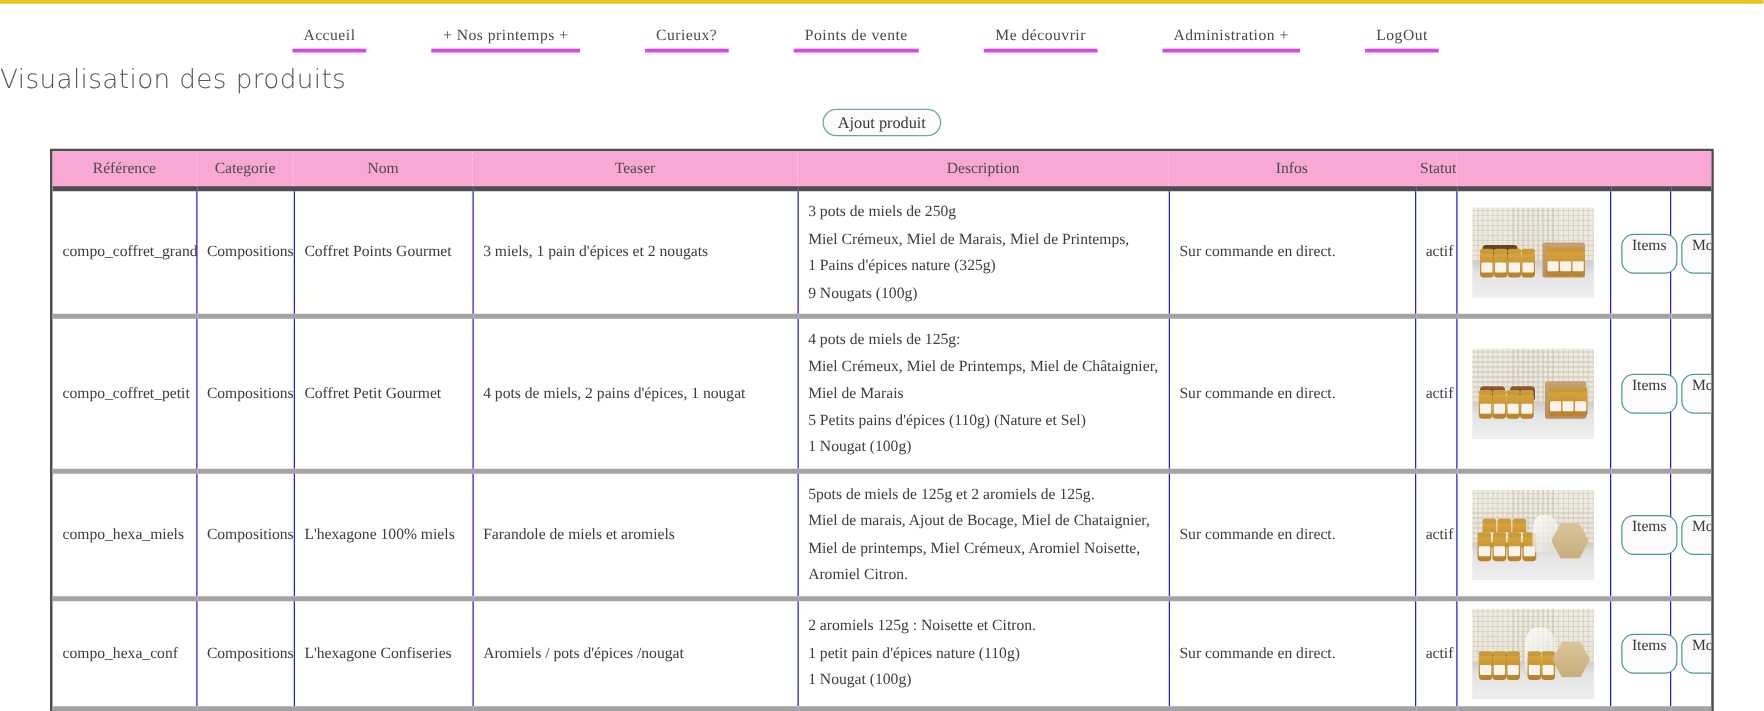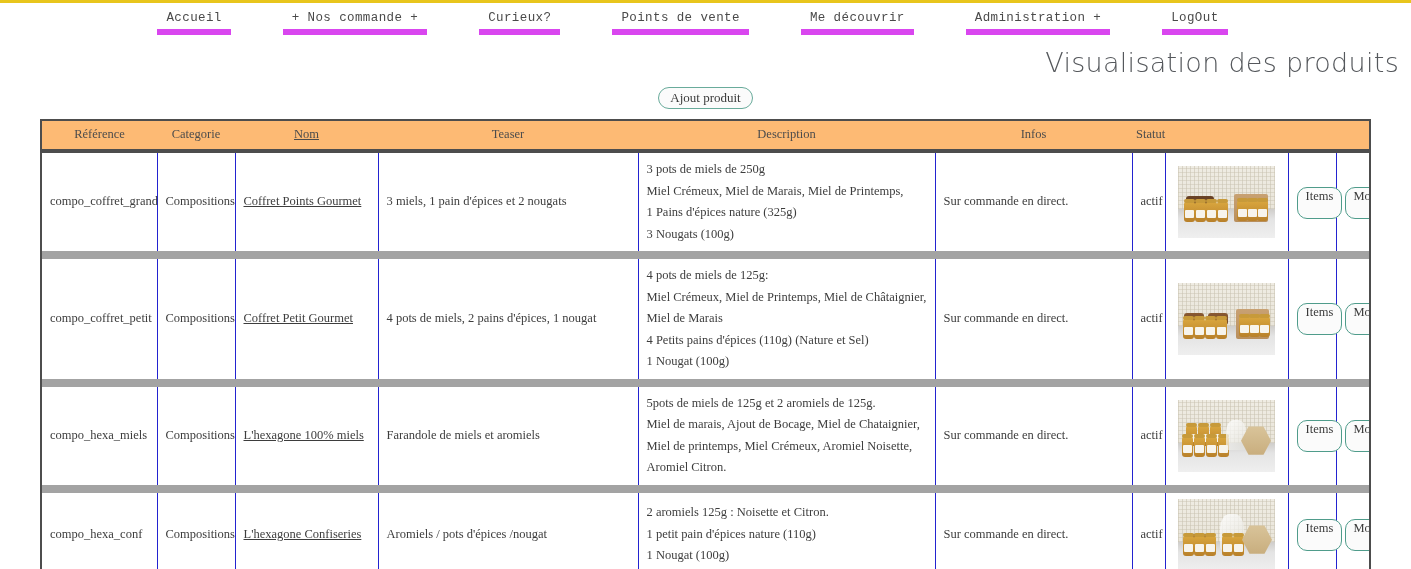--- a/index.html
+++ b/index.html
@@ -25,42 +25,42 @@
   
   .nav {
     display: flex;
     justify-content: center;
     align-items: flex-start;
     gap: 0px;
     padding-top: 4px;
     height: 26px;
   }
   .nav-item {
-    font-family: Liberation Mono, monospace;
+    font-family: Liberation Serif, serif;
     font-size: 12.5px;
     color: #4a4a4a;
     letter-spacing: 0.4px;
     padding: 0 9px 4px 9px;
-    margin: 4px 26px;
-    border-bottom: 6px solid #d946ef;
+    margin: 14px 26px;
+    border-bottom: 3px solid #d946ef;
     white-space: nowrap;
     cursor: pointer;
     line-height: 14px;
   }
   .nav-item:first-child { margin-left: 0; }
 
   
   .page-title {
-    text-align: right;
+    text-align: left;
     font-family: "DejaVu Sans", "Liberation Sans", sans-serif;
     font-weight: 300;
-    font-size: 27px;
+    font-size: 21px;
     color: #55585c;
     letter-spacing: 0.3px;
-    margin: 18px 12px 0 0;
+    margin: 18px 0 0 0;
     line-height: 32px;
   }
 
   
   .addwrap { text-align: center; margin-top: 8px; }
   .pill {
     display: inline-block;
     font-family: "Liberation Serif", "DejaVu Serif", serif;
     font-size: 13px;
     color: #3b3b3b;
@@ -87,42 +87,42 @@
     table-layout: fixed;
     font-size: 12.5px;
   }
   table.grid thead th {
     font-weight: normal;
     font-size: 12.5px;
     color: #4c4c4c;
     text-align: center;
     padding: 6px 4px 7px 4px;
     border-bottom: 4px solid #4d4d4d;
-    background: #fdba74;
+    background: #f9a8d4;
     vertical-align: middle;
   }
   th.th-left { text-align: left; padding-left: 8px; }
   th.th-blank { border-bottom: 4px solid #4d4d4d; }
 
   table.grid tbody td {
     border-left: 1.5px solid #2323d0;
     border-right: 1.5px solid #2323d0;
-    border-bottom: 8px solid #a3a3a3;
+    border-bottom: 4px solid #a3a3a3;
     padding: 6px 8px;
     vertical-align: middle;
     color: #3d3d3d;
     font-size: 12.5px;
     line-height: 21.5px;
   }
   tbody tr td:first-child { border-left: none; }
   tbody tr td:last-child  { border-right: none; }
 
   .c-ref   { width: 115px; }
   .c-cat   { width: 78px; }
-  .c-nom   { width: 143px; text-decoration: underline; }
+  .c-nom   { width: 143px; }
   .c-teas  { width: 260px; }
   .c-desc  { width: 297px; }
   .c-info  { width: 197px; }
   .c-stat  { width: 33px;  text-align: left; }
   .c-img   { width: 123px; text-align: center; padding: 6px 2px; }
   .c-btn1  { width: 48px;  text-align: center; padding: 6px 2px; }
   .c-btn2  { width: 62px;  text-align: center; padding: 6px 2px; }
 
   .desc-line { display: block; }
 
@@ -198,21 +198,21 @@
     border-radius: 40% 40% 12% 12%;
   }
 </style>
 </head>
 <body>
 
 <div class="topbar"></div>
 
 <nav class="nav">
   <a class="nav-item">Accueil</a>
-  <a class="nav-item">+ Nos commande +</a>
+  <a class="nav-item">+ Nos printemps +</a>
   <a class="nav-item">Curieux?</a>
   <a class="nav-item">Points de vente</a>
   <a class="nav-item">Me découvrir</a>
   <a class="nav-item">Administration +</a>
   <a class="nav-item">LogOut</a>
 </nav>
 
 <h1 class="page-title">Visualisation des produits</h1>
 
 <div class="addwrap">
@@ -238,38 +238,38 @@
     <tbody id="tbody">
         <tr>
           <td class="c-ref">compo_coffret_grand</td>
           <td class="c-cat">Compositions</td>
           <td class="c-nom">Coffret Points Gourmet</td>
           <td class="c-teas">3 miels, 1 pain d'épices et 2 nougats</td>
           <td class="c-desc">
             <span class="desc-line">3 pots de miels de 250g</span>
             <span class="desc-line">Miel Crémeux, Miel de Marais, Miel de Printemps,</span>
             <span class="desc-line">1 Pains d'épices nature (325g)</span>
-            <span class="desc-line">3 Nougats (100g)</span>
+            <span class="desc-line">9 Nougats (100g)</span>
           </td>
           <td class="c-info">Sur commande en direct.</td>
           <td class="c-stat">actif</td>
           <td class="c-img"><span class="thumb"><span class="wall"></span><span class="floor"></span><span class="box-wood" style="left:8px;width:28px;height:13px;bottom:40%"></span><span class="jar " style="left:6px;bottom:22%"></span><span class="jar " style="left:17px;bottom:22%"></span><span class="jar " style="left:28px;bottom:22%"></span><span class="jar " style="left:39px;bottom:22%"></span><span class="bag2" style="left:56px;width:34px;height:28px;bottom:22%"></span><span class="jar light" style="left:59px;bottom:24%"></span><span class="jar light" style="left:69px;bottom:24%"></span><span class="jar light" style="left:79px;bottom:24%"></span></span></td>
           <td class="c-btn1"><button class="mini-pill">Items</button></td>
           <td class="c-btn2"><button class="mini-pill">Modifier</button></td>
         </tr>
         <tr>
           <td class="c-ref">compo_coffret_petit</td>
           <td class="c-cat">Compositions</td>
           <td class="c-nom">Coffret Petit Gourmet</td>
           <td class="c-teas">4 pots de miels, 2 pains d'épices, 1 nougat</td>
           <td class="c-desc">
             <span class="desc-line">4 pots de miels de 125g:</span>
             <span class="desc-line">Miel Crémeux, Miel de Printemps, Miel de Châtaignier,</span>
             <span class="desc-line">Miel de Marais</span>
-            <span class="desc-line">4 Petits pains d'épices (110g) (Nature et Sel)</span>
+            <span class="desc-line">5 Petits pains d'épices (110g) (Nature et Sel)</span>
             <span class="desc-line">1 Nougat (100g)</span>
           </td>
           <td class="c-info">Sur commande en direct.</td>
           <td class="c-stat">actif</td>
           <td class="c-img"><span class="thumb"><span class="wall"></span><span class="floor"></span><span class="box-wood" style="left:6px;width:20px;height:12px;bottom:42%;background:linear-gradient(#8a5a33,#6d4425)"></span><span class="box-wood" style="left:30px;width:20px;height:12px;bottom:42%;background:linear-gradient(#8a5a33,#6d4425)"></span><span class="jar " style="left:5px;bottom:22%"></span><span class="jar " style="left:16px;bottom:22%"></span><span class="jar " style="left:27px;bottom:22%"></span><span class="jar " style="left:38px;bottom:22%"></span><span class="bag2" style="left:58px;width:33px;height:30px;bottom:22%"></span><span class="jar light" style="left:61px;bottom:24%"></span><span class="jar light" style="left:71px;bottom:24%"></span><span class="jar light" style="left:81px;bottom:24%"></span></span></td>
           <td class="c-btn1"><button class="mini-pill">Items</button></td>
           <td class="c-btn2"><button class="mini-pill">Modifier</button></td>
         </tr>
         <tr>
           <td class="c-ref">compo_hexa_miels</td>

